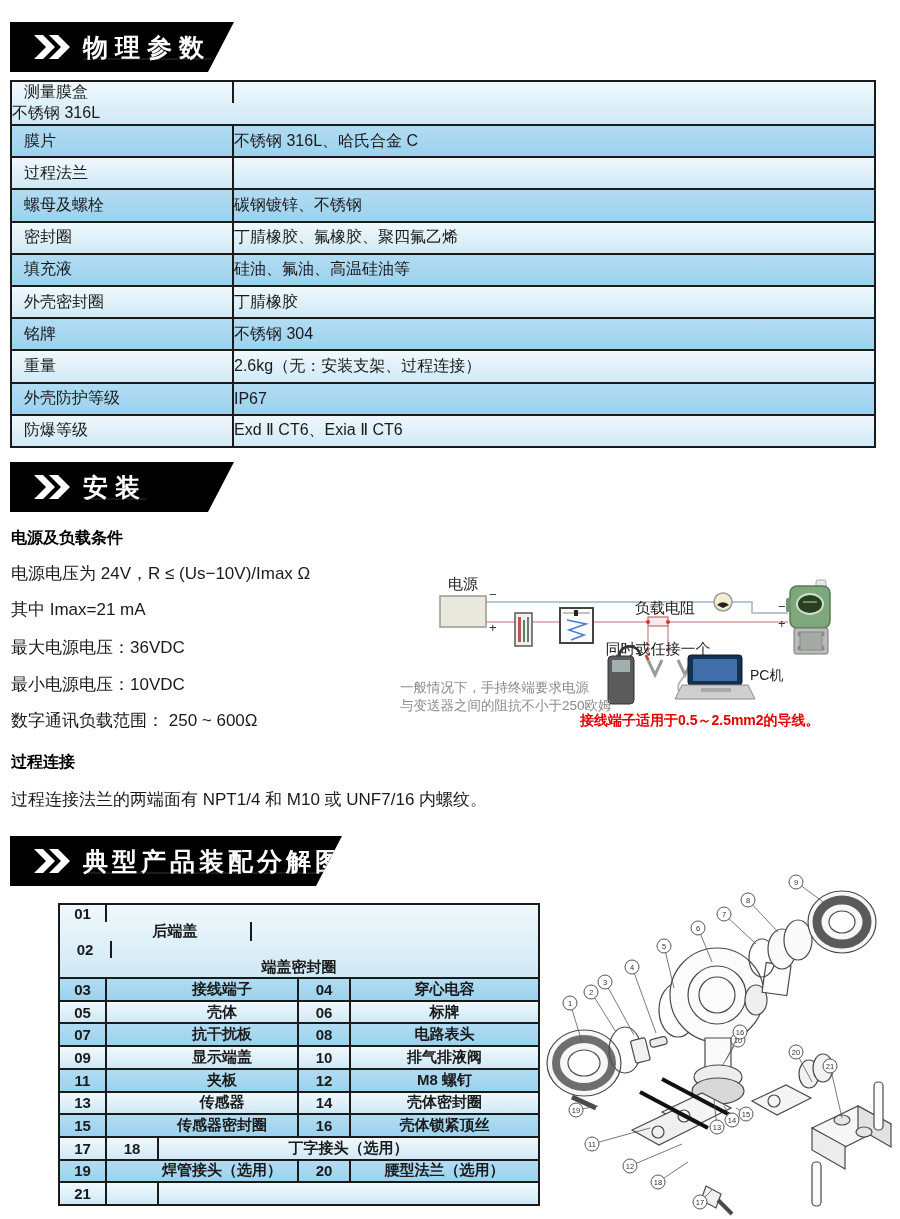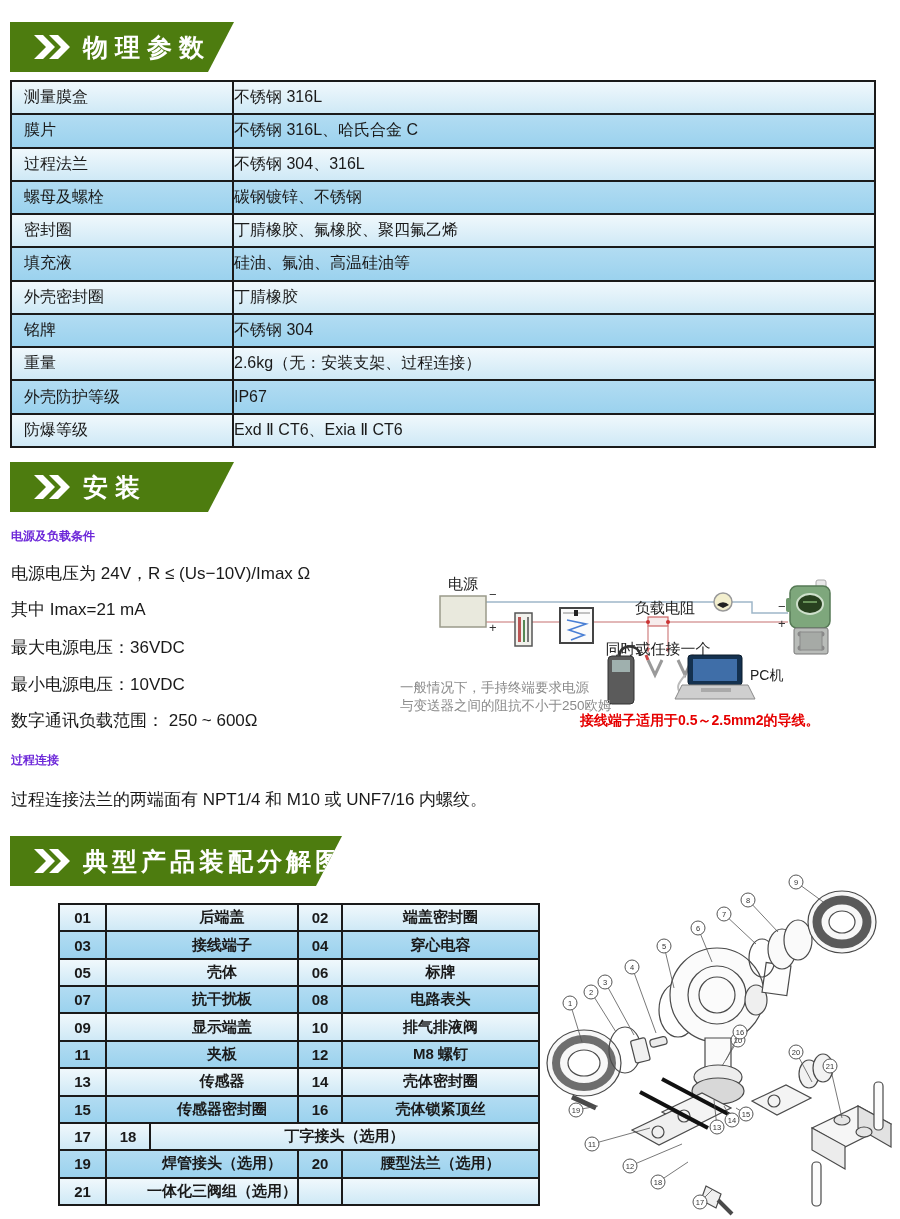--- a/index.html
+++ b/index.html
@@ -2,44 +2,44 @@
 <html><head>
 <meta charset="utf-8">
 <style>
   html,body{margin:0;padding:0;}
   body{
     width:900px;height:1219px;position:relative;background:#fff;
     font-family:"Liberation Sans","DejaVu Sans",sans-serif;color:#1a1a1a;overflow:hidden;
   }
   
   .banner{
-    position:absolute;left:10px;height:50px;background:#4d7c0f;
+    position:absolute;left:10px;height:50px;background:#000000;
     clip-path:polygon(0 0,100% 0,calc(100% - 26px) 100%,0 100%);
-    display:flex;align-items:center;padding-left:24px;box-sizing:border-box;
+    display:flex;align-items:center;padding-left:24px;box-sizing:border-box;text-decoration:underline;
   }
   .banner .title{color:#fff;font-size:25px;font-weight:bold;letter-spacing:7px;margin-left:13px;white-space:nowrap;}
   .chev{flex:none;}
   
   .blue-table{
     position:absolute;left:10px;border:2px solid #1a1a1a;display:flex;flex-direction:column;box-sizing:border-box;
   }
   .t-row{flex:1;display:flex;border-top:2px solid #1a1a1a;}
-  .t-row:first-child{border-top:none;}
+  .t-row:first-child{border-top:none;flex-direction:column;}
   .t-row:nth-child(odd){background:linear-gradient(180deg,#f0f8fc 0%,#cfe9f6 100%);}
   .t-row:nth-child(even){background:linear-gradient(180deg,#b2dcf2 0%,#9bd2ee 100%);}
   .spec .c-label{width:208px;flex:none;border-right:2px solid #1a1a1a;display:flex;align-items:center;padding-left:12px;font-size:16px;}
   .spec .c-value{flex:1;display:flex;align-items:center;padding-left:0;font-size:16px;}
   .parts{font-weight:bold;margin-left:48px;}
   .parts .t-row>div{display:flex;align-items:center;justify-content:center;font-size:15px;box-sizing:border-box;}
   .parts .p-no1{width:47px;flex:none;border-right:2px solid #1a1a1a;}
   .parts .p-name1{width:192px;flex:none;border-right:2px solid #1a1a1a;padding-left:40px;}
-  .parts .p-no2{width:44px;flex:none;border-right:2px solid #1a1a1a;}
+  .parts .p-no2{width:52px;flex:none;border-right:2px solid #1a1a1a;}
   .parts .p-name2{flex:1;}
   
-  .sub-heading{position:absolute;left:11px;font-size:12px;font-weight:bold;color:#6d28d9;white-space:nowrap;}
+  .sub-heading{position:absolute;left:11px;font-size:16px;font-weight:bold;color:#000000;white-space:nowrap;}
   .body-line{position:absolute;left:11px;font-size:17px;white-space:nowrap;}
   
   #wiring{position:absolute;left:396px;top:556px;width:498px;height:180px;}
   
   #exploded{position:absolute;left:512px;top:870px;width:388px;height:349px;}
 </style>
 </head>
 <body>
 
 <div class="banner" style="top:22px;width:224px;">
@@ -54,21 +54,20 @@
   <div class="t-row">
       <div class="c-label">测量膜盒</div>
       <div class="c-value">不锈钢 316L</div>
     </div>
   <div class="t-row">
       <div class="c-label">膜片</div>
       <div class="c-value">不锈钢 316L、哈氏合金 C</div>
     </div>
   <div class="t-row">
       <div class="c-label">过程法兰</div>
-      <div class="c-value">不锈钢 304、316L</div>
     </div>
   <div class="t-row">
       <div class="c-label">螺母及螺栓</div>
       <div class="c-value">碳钢镀锌、不锈钢</div>
     </div>
   <div class="t-row">
       <div class="c-label">密封圈</div>
       <div class="c-value">丁腈橡胶、氟橡胶、聚四氟乙烯</div>
     </div>
   <div class="t-row">
@@ -259,21 +258,20 @@
       <div class="p-name2">丁字接头（选用）</div>
     </div>
   <div class="t-row">
       <div class="p-no1">19</div>
       <div class="p-name1">焊管接头（选用）</div>
       <div class="p-no2">20</div>
       <div class="p-name2">腰型法兰（选用）</div>
     </div>
   <div class="t-row">
       <div class="p-no1">21</div>
-      <div class="p-name1">一体化三阀组（选用）</div>
       <div class="p-no2"></div>
       <div class="p-name2"></div>
     </div>
 </div>
 
 <svg id="exploded" viewBox="0 0 388 349">
   <g stroke="#4a4a4a" stroke-width="1.2" fill="none">
 
     <ellipse cx="72" cy="193" rx="37" ry="33" fill="#f7f7f7"></ellipse>
     <ellipse cx="72" cy="193" rx="28" ry="24" stroke="#6e6e6e" stroke-width="8"></ellipse>

